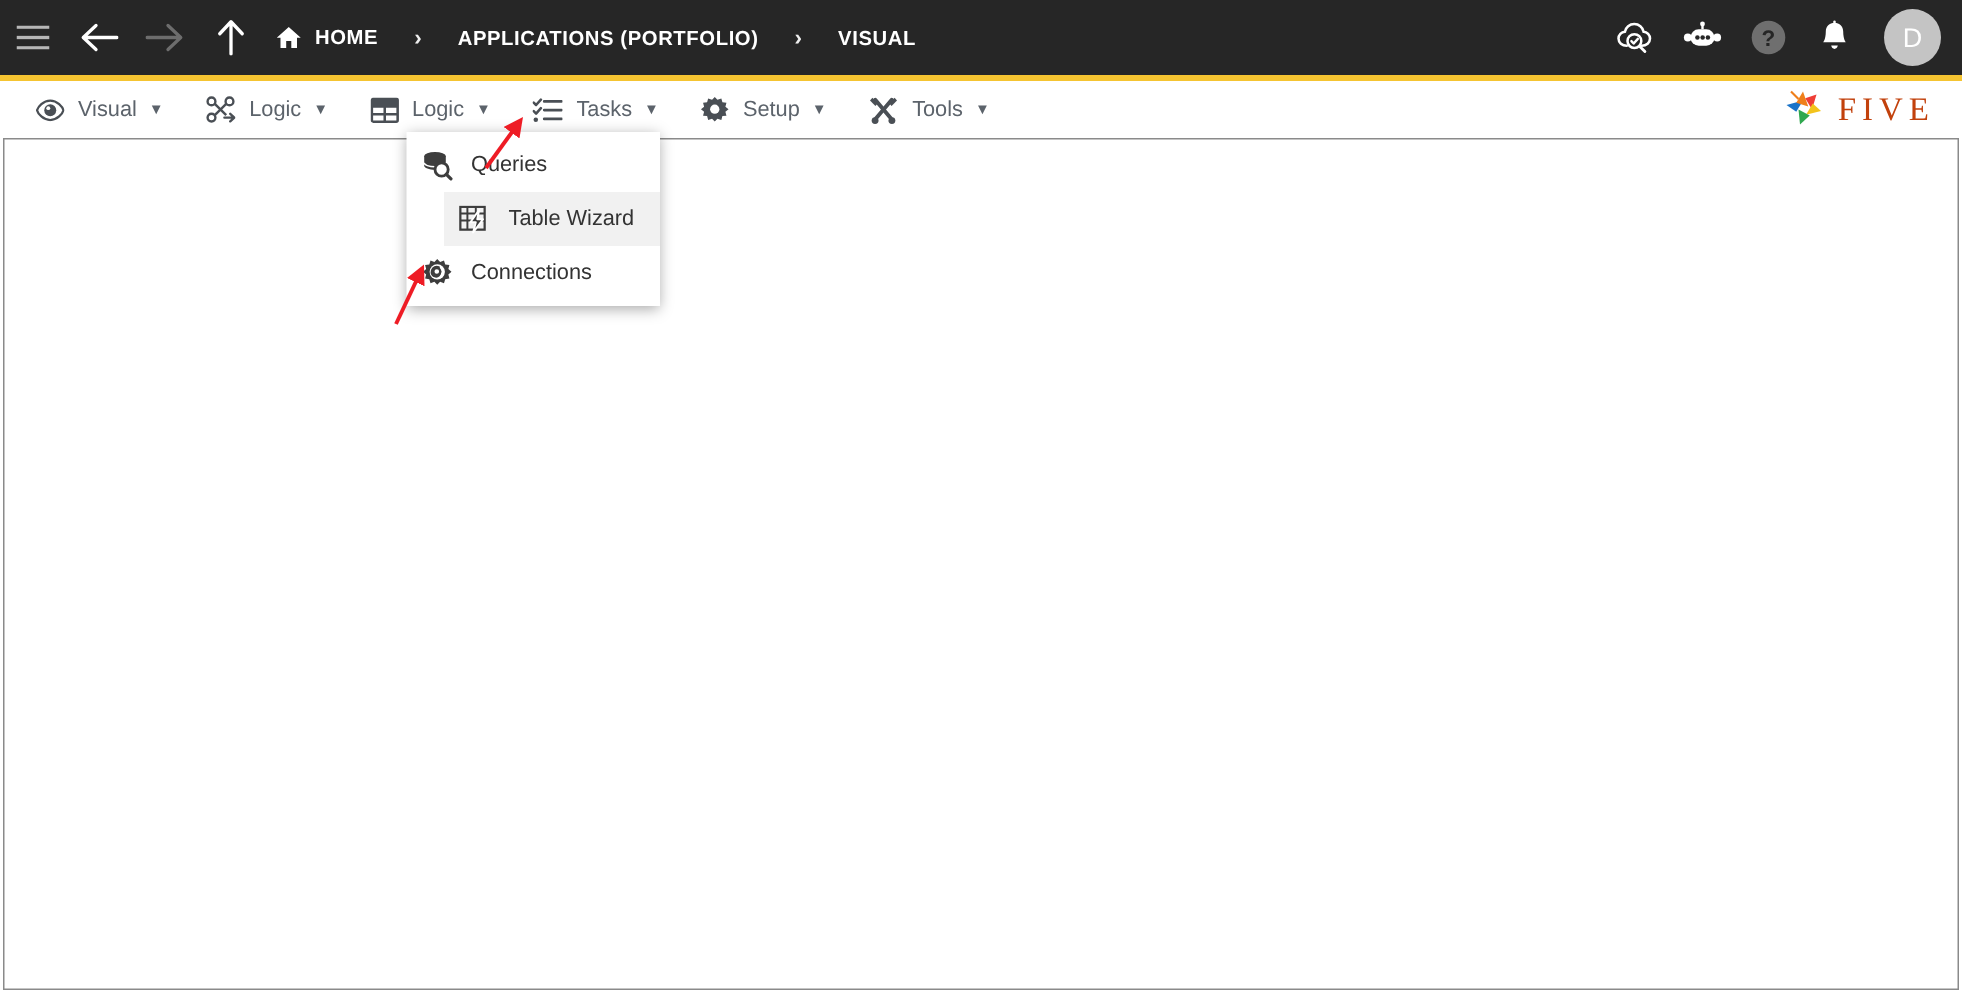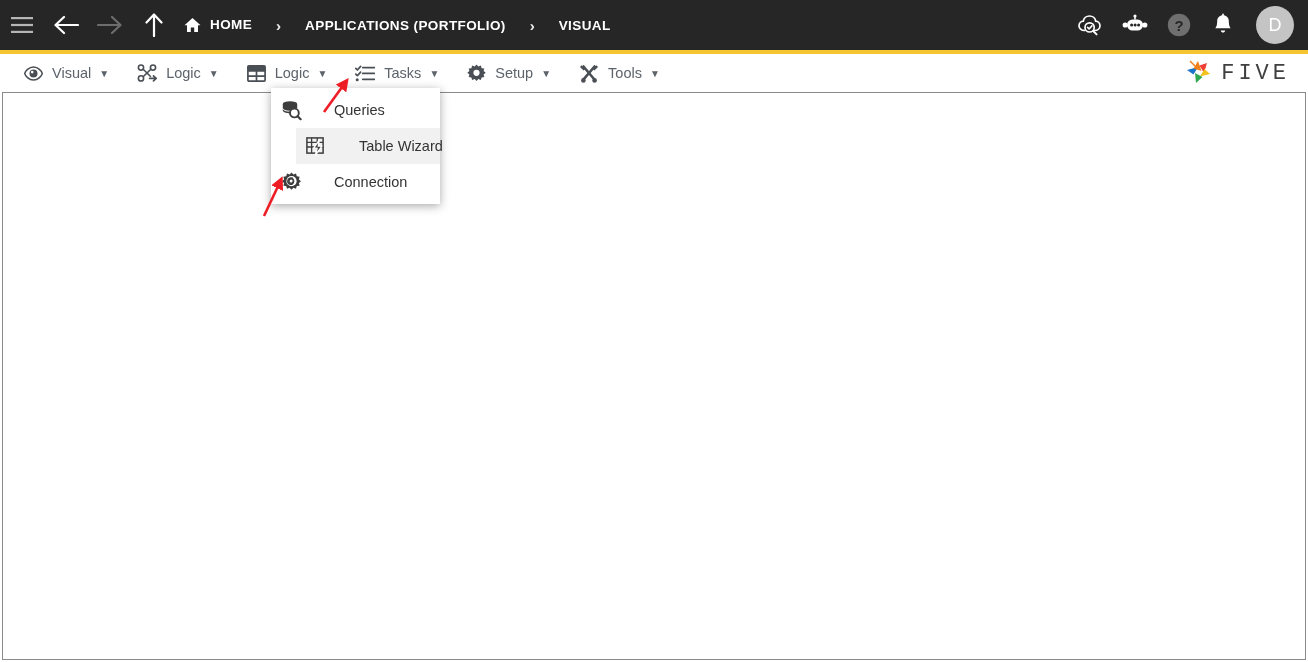--- a/index.html
+++ b/index.html
@@ -145,23 +145,23 @@
   .menu-spacer { flex: 1; }
 
   .brand {
     display: flex;
     align-items: center;
     margin-right: 18px;
   }
   .brand-text {
     font-size: 22px;
     letter-spacing: 4px;
-    color: #404040;
+    color: #c2410c;
     margin-left: 6px;
-    font-family: Liberation Mono, monospace;
+    font-family: Liberation Serif, serif;
   }
 
   
   .content {
     position: absolute;
     left: 2px;
     top: 92px;
     width: 1304px;
     height: 568px;
     background: #ffffff;
@@ -182,21 +182,20 @@
   }
   .dd-item {
     display: flex;
     align-items: center;
     height: 36px;
     padding: 0 0 0 9px;
     color: #333333;
     font-size: 14.5px;
     white-space: nowrap;
     cursor: default;
-    gap: 20px;
   }
   .dd-item.active { background: #f1f1f1; margin-left: 25px; }
   .dd-item .dd-icon {
     width: 22px;
     height: 22px;
     margin-right: 12px;
     display: flex;
     align-items: center;
     justify-content: center;
     color: #3d3d3d;
@@ -429,21 +428,21 @@
 
   <div class="dd-item">
     <span class="dd-icon">
       <svg width="21" height="21" viewBox="0 0 21 21">
         <path d="M10.5 0.6 L12.4 2.6 L15 1.6 L15.8 4.3 L18.6 4.7 L17.9 7.4 L20 9.2 L17.9 11 L18.6 13.7 L15.8 14.1 L15 16.8 L12.4 15.8 L10.5 17.8 L8.6 15.8 L6 16.8 L5.2 14.1 L2.4 13.7 L3.1 11 L1 9.2 L3.1 7.4 L2.4 4.7 L5.2 4.3 L6 1.6 L8.6 2.6 Z" fill="#3d3d3d"></path>
         <circle cx="10.5" cy="9.2" r="5.1" fill="#ffffff"></circle>
         <circle cx="10.2" cy="9" r="2.3" fill="none" stroke="#3d3d3d" stroke-width="1.5"></circle>
         <path d="M12.5 9 C12.5 11.3 11 12.6 9.3 12.3 C7.4 12 6.4 10.2 7 8.3 C7.7 6.3 9.7 5.5 11.5 6.2" stroke="#3d3d3d" stroke-width="1.5" fill="none" stroke-linecap="round"></path>
       </svg>
     </span>
-    <span>Connection</span>
+    <span>Connections</span>
   </div>
 
 
 </div>
 
 <div class="anno" style="left:318px; top:78px;">
   <svg width="40" height="38" viewBox="0 0 40 38">
     <defs>
       <marker id="ah1" markerWidth="5" markerHeight="5" refX="2.6" refY="2.5" orient="auto">
         <path d="M0 0 L5 2.5 L0 5 Z" fill="#ee1c25"></path>

